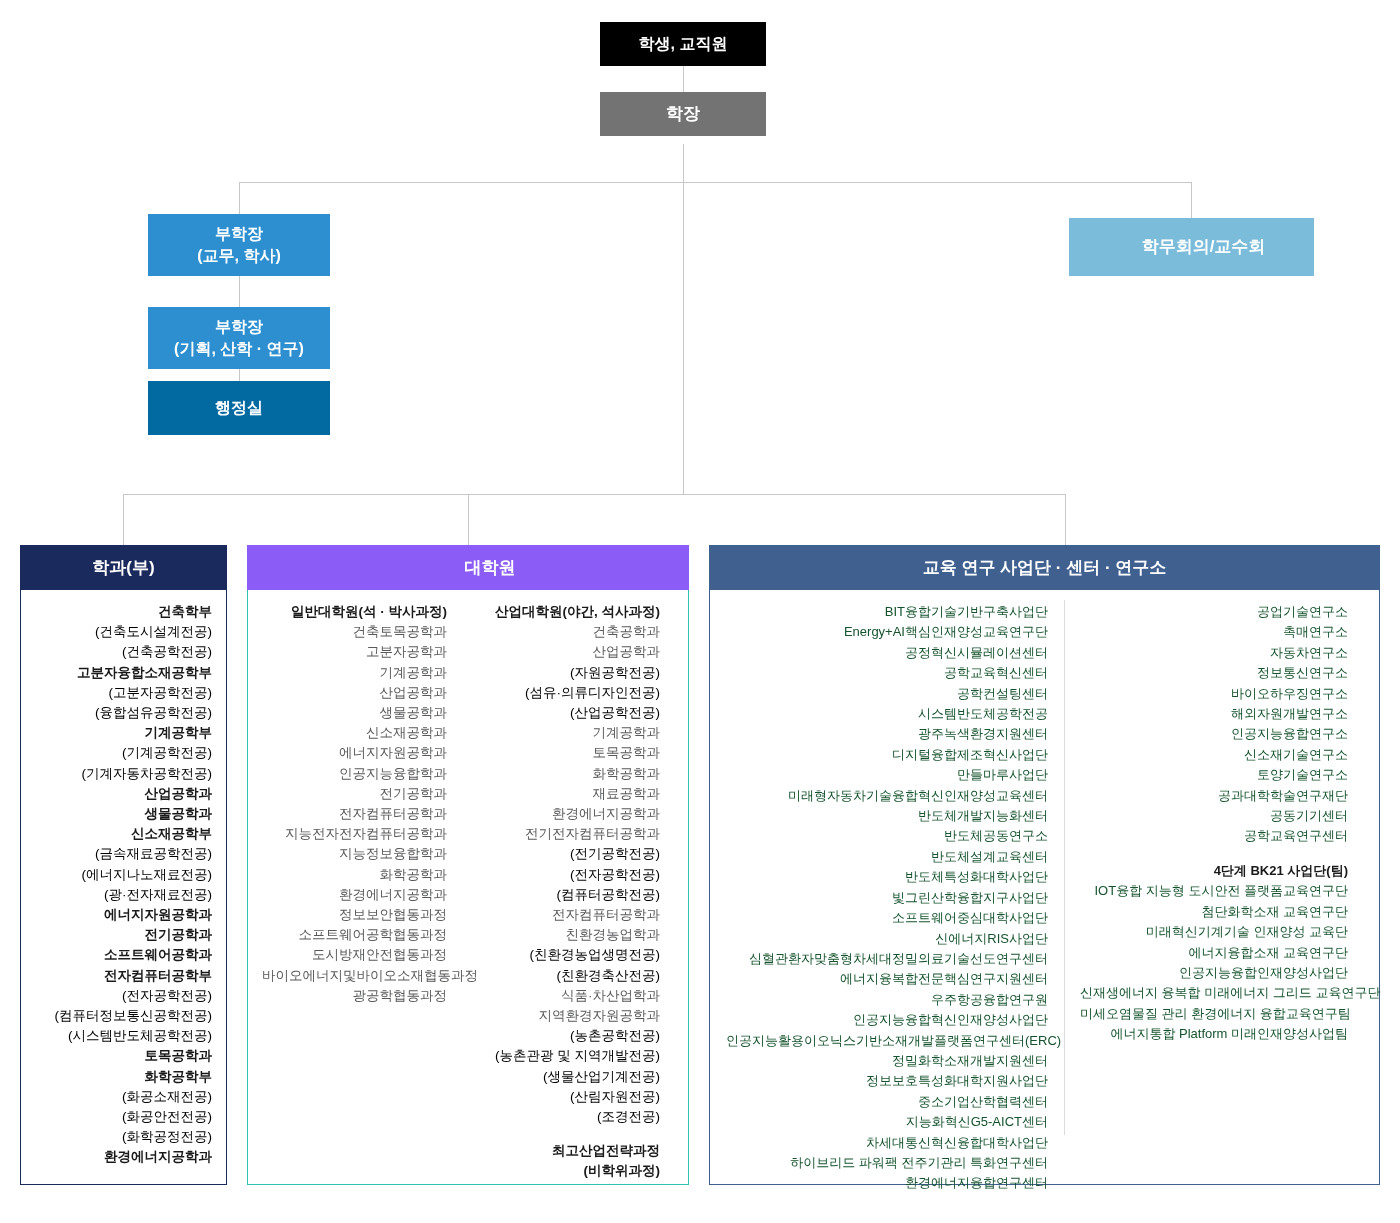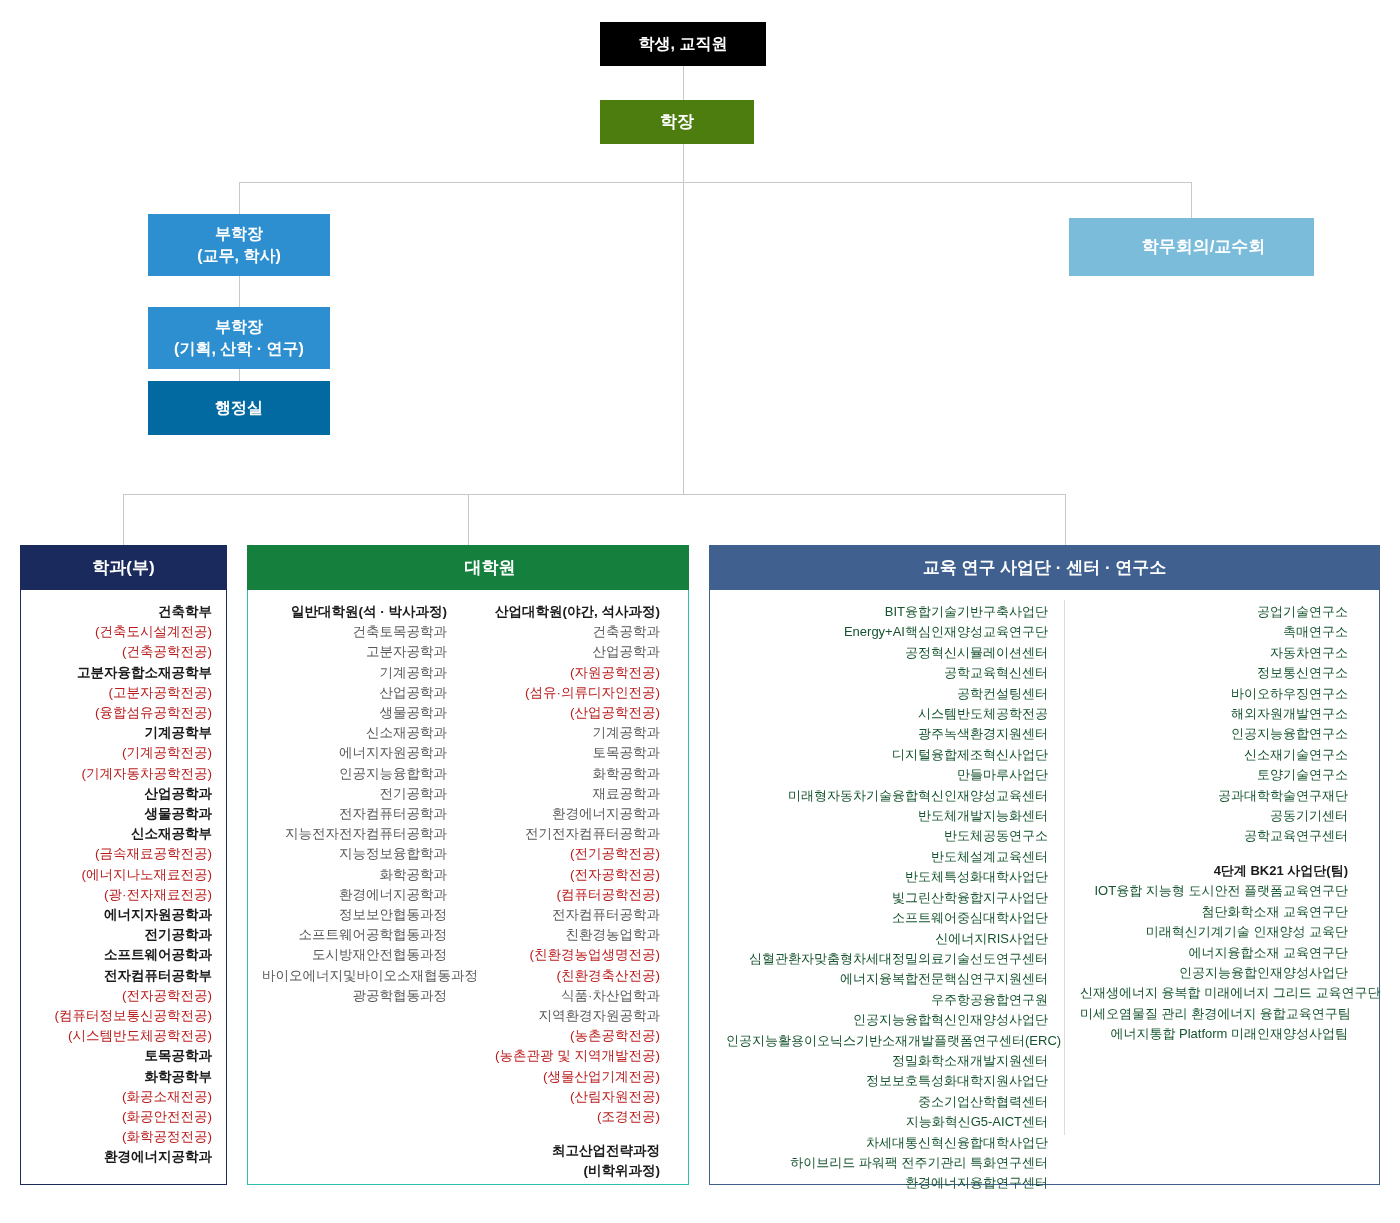--- a/index.html
+++ b/index.html
@@ -22,22 +22,22 @@
     align-items: center;
     justify-content: center;
     text-align: center;
     color: #ffffff;
     font-weight: bold;
     line-height: 1.35;
     white-space: pre-line;
   }
   .node-students { left: 600px; top: 22px; width: 166px; height: 44px;
                    background: #000000; font-size: 16px; }
-  .node-dean     { left: 600px; top: 100px; width: 154px; height: 44px;
-                   background: #4d7c0f; font-size: 17px; }
+  .node-dean     { left: 600px; top: 92px; width: 166px; height: 44px;
+                   background: #737373; font-size: 17px; }
   .node-vice1    { left: 148px; top: 214px; width: 182px; height: 62px;
                    background: #2d8fd0; font-size: 16px; }
   .node-vice2    { left: 148px; top: 307px; width: 182px; height: 62px;
                    background: #2d8fd0; font-size: 16px; }
   .node-admin    { left: 148px; top: 381px; width: 182px; height: 54px;
                    background: #0369a1; font-size: 16px; }
   .node-council  { left: 1069px; top: 218px; width: 245px; height: 58px;
                    background: #7cbcdb; font-size: 17px; padding-left: 24px; }
 
   
@@ -56,40 +56,40 @@
     border: 1px solid #d0d0d0;
     border-top: none;
     background: #ffffff;
     padding: 12px 0 10px 0;
     display: flex;
     text-align: right;
   }
   .col { padding: 0 14px; }
 
   .head-dept  { background: #1b2a5c; }
-  .head-grad  { background: #15803d; padding-left: 44px; }
+  .head-grad  { background: #8b5cf6; padding-left: 44px; }
   .head-res   { background: #40618f; }
 
   .body-dept { height: 595px; border-color: #1b2a5c; }
   .body-grad { height: 595px; border-color: #2fc1b0; }
   .body-res  { height: 595px; border-color: #40618f; }
 
   .p-dept { left: 20px; top: 545px; width: 207px; }
   .p-grad { left: 247px; top: 545px; width: 442px; }
   .p-res  { left: 709px; top: 545px; width: 671px; }
 
   
   .item {
     font-size: 13.5px;
     color: #58595b;
     line-height: 20.2px;
     white-space: nowrap;
   }
   .item.bold { color: #1a1a1a; font-weight: bold; }
-  .item.sub  { padding-left: 11px; color: #b91c1c; }
+  .item.sub  { padding-left: 11px; color: #000000; }
   .item.spacer { height: 14px; }
   .item.res { font-size: 13px; line-height: 20.4px; color: #14532d; }
   .item.res.bold { color: #1a1a1a; font-weight: bold; }
 
   .col-grad-a { width: 213px; }
   .col-grad-b { width: 213px; }
   .col-res-a  { width: 352px; padding-left: 16px; }
   .col-res-b  { width: 300px; padding-left: 18px; }
   .res-divider {
     position: absolute; left: 1064px; top: 600px;

